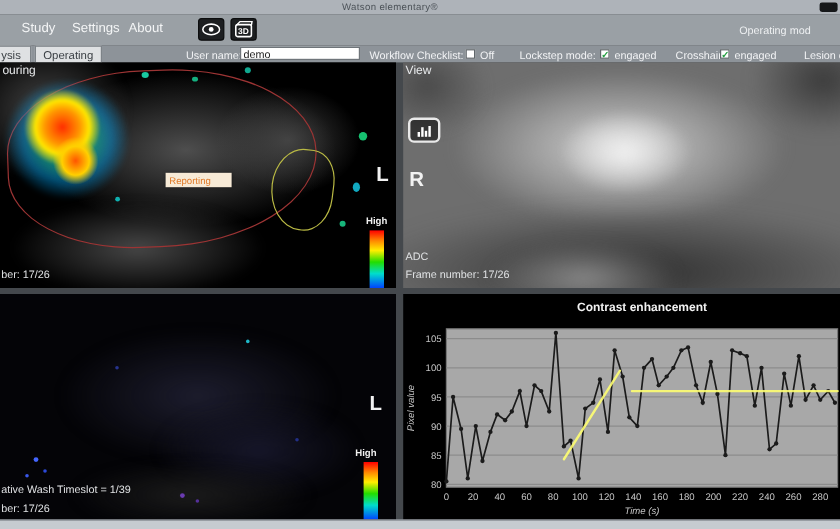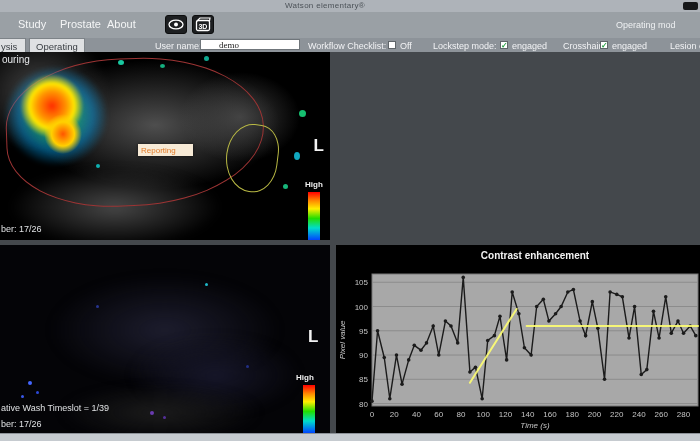--- a/index.html
+++ b/index.html
@@ -15,21 +15,21 @@
   .menubar { left:0; top:12px; width:700px; height:26px; background:#9aa0a5;padding-left:22px; }
   .menu-item { position:absolute; top:6px; color:#f4f5f6; font-size:11px; cursor:default; }
   .tool-btn { position:absolute; top:3px; width:22px; height:19px; background:#1d1f21; border:1px solid #0c0d0e;
               border-radius:3px; display:flex; align-items:center; justify-content:center; }
   .opmode { position:absolute; right:-6px; top:8px; width:90px; color:#eef0f2; font-size:9px; white-space:nowrap; overflow:hidden; }
   .toolbar { left:0; top:38px; width:700px; height:14px; background:#8d9399; font-size:9px; color:#f2f3f5; }
   .tab { position:absolute; top:0px; height:14px; background:#dfe1e3; color:#3a3f44; font-size:9.5px;
          padding:2px 6px 0 6px; border:1px solid #7d8democ388; border:1px solid #7d8388; border-bottom:none; }
   .tb-label { position:absolute; top:3px; white-space:nowrap; }
   .tb-input { position:absolute; top:1px; height:11px; width:100px; border:1px solid #6f757a; background:#ffffff;
-              font-size:9px; padding:0 18px; color:#222; font-family:Liberation Serif, serif; }
+              font-size:9px; padding:0 2px; color:#222; font-family:Liberation Sans, sans-serif; }
   .cbx { position:absolute; top:3px; width:8px; height:8px; background:#ffffff; border:1px solid #5f6569;
          font-size:8px; line-height:7px; text-align:center; color:#1f9e3e; font-weight:bold; }
 
   
   .panel { position:absolute; background:#000; overflow:hidden; }
   #p-tl { left:0;   top:52px;  width:330px; height:188px; }
   #p-tr { left:336px;top:52px; width:364px; height:188px; }
   #p-bl { left:0;   top:245px; width:330px; height:188px; }
   #p-br { left:336px;top:245px;width:364px; height:188px; }
   .p-label { position:absolute; left:2px; top:2px; color:#e8eaec; font-size:10px; }
@@ -63,21 +63,21 @@
 
 <div id="app">
 
   <div class="abs titlebar">
     <span class="title">Watson elementary®</span>
     <span class="win-ctrl"></span>
   </div>
 
   <div class="abs menubar">
     <span class="menu-item" style="left:18px">Study</span>
-    <span class="menu-item" style="left:60px">Prostate</span>
+    <span class="menu-item" style="left:60px">Settings</span>
     <span class="menu-item" style="left:107px">About</span>
 
     <span class="tool-btn" style="left:165px">
       <svg width="16" height="11" viewBox="0 0 16 11">
         <ellipse cx="8" cy="5.5" rx="7" ry="4.4" fill="none" stroke="#ffffff" stroke-width="1.3"></ellipse>
         <circle cx="8" cy="5.5" r="2" fill="#ffffff"></circle>
       </svg>
     </span>
     <span class="tool-btn" style="left:192px">
       <svg width="16" height="15" viewBox="0 0 16 15">
@@ -138,20 +138,41 @@
     <div class="tooltip">
       <div class="t1">Reporting</div>
     </div>
 
     <span class="orient" style="right:6px;top:84px">L</span>
     <span class="high-lbl" style="left:305px;top:128px">High</span>
     <div class="cbar" style="left:308px;top:140px;height:48px"></div>
     <span class="p-foot" style="left:1px;top:172px">ber: 17/26</span>
   </div>
 
+  <div class="panel" id="p-tr" style="background:#6e6e6e">
+    <div class="blob" style="left:40px;top:6px;width:280px;height:130px;background:radial-gradient(closest-side,#d2d2d2,#75757500);filter:blur(6px)"></div>
+    <div class="blob" style="left:130px;top:40px;width:110px;height:70px;background:radial-gradient(closest-side,#efefef,#bbbbbb00);filter:blur(4px)"></div>
+    <div class="blob" style="left:-40px;top:120px;width:460px;height:110px;background:radial-gradient(closest-side,#2e2e2e,#55555500);filter:blur(8px)"></div>
+    <div class="blob" style="left:290px;top:-30px;width:120px;height:90px;background:radial-gradient(closest-side,#3a3a3a,#6e6e6e00);filter:blur(6px)"></div>
+    <div class="blob" style="left:-30px;top:-20px;width:100px;height:80px;background:radial-gradient(closest-side,#4a4a4a,#6e6e6e00);filter:blur(5px)"></div>
+    <div class="blob" style="left:70px;top:150px;width:160px;height:60px;background:radial-gradient(closest-side,#8a8a8a,#2e2e2e00);filter:blur(6px)"></div>
+
+    <span class="p-label">View</span>
+
+    <div class="hist-btn">
+      <i style="height:4px"></i>
+      <i style="height:8px"></i>
+      <i style="height:5px"></i>
+      <i style="height:9px"></i>
+    </div>
+
+    <span class="orient" style="left:5px;top:88px">R</span>
+    <span class="p-foot" style="left:2px;top:157px">ADC</span>
+    <span class="p-foot" style="left:2px;top:172px">Frame number: 17/26</span>
+  </div>
 
   <div class="panel" id="p-bl" style="background:#040407">
     <div class="blob" style="left:50px;top:30px;width:230px;height:110px;background:radial-gradient(closest-side,#1d1d2e,#00000000);filter:blur(5px)"></div>
     <div class="blob" style="left:130px;top:90px;width:170px;height:80px;background:radial-gradient(closest-side,#17172a,#00000000);filter:blur(5px)"></div>
     <div class="blob" style="left:60px;top:140px;width:200px;height:55px;background:radial-gradient(closest-side,#1c1c1c,#00000000);filter:blur(5px)"></div>
     <div class="speck" style="left:28px;top:136px;width:4px;height:4px;background:#4466ff"></div>
     <div class="speck" style="left:36px;top:146px;width:3px;height:3px;background:#2b49d8"></div>
     <div class="speck" style="left:21px;top:150px;width:3px;height:3px;background:#3a58ea"></div>
     <div class="speck" style="left:150px;top:166px;width:4px;height:4px;background:#6a3bb0"></div>
     <div class="speck" style="left:163px;top:171px;width:3px;height:3px;background:#55309a"></div>

